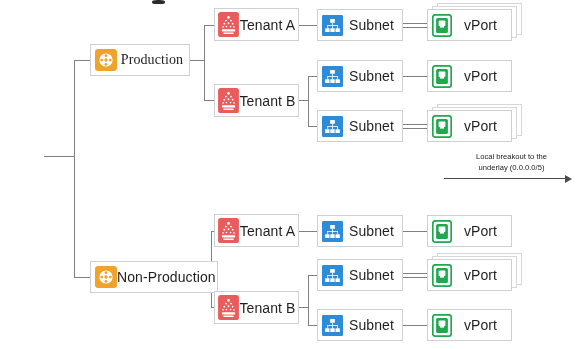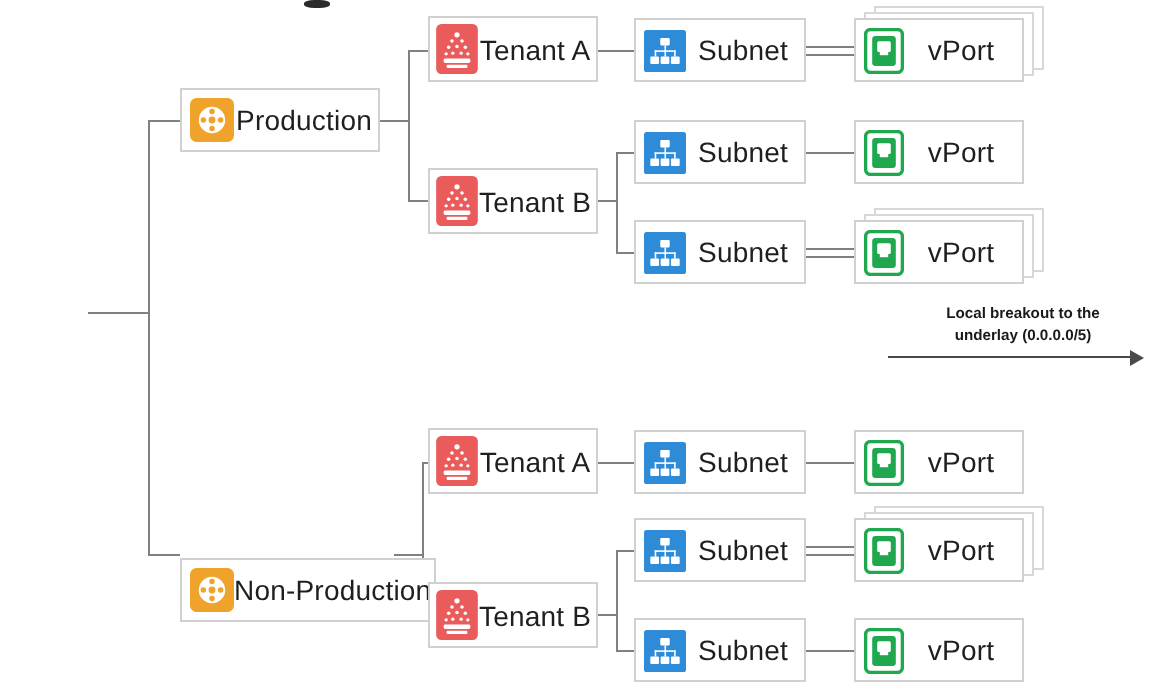--- a/index.html
+++ b/index.html
@@ -58,21 +58,20 @@
     background: #808080;
     z-index: 0;
   }
   .line.h { height: 1px; }
   .line.v { width: 1px; }
 
   
   .annot {
     position: absolute;
     z-index: 4;
-    font-weight: bold;
   }
   .annot .atext {
     font-size: 7.6px;
     color: #1a1a1a;
     text-align: center;
     line-height: 10.5px;
     white-space: nowrap;
   }
   .arrow-wrap {
     position: absolute;
@@ -142,36 +141,36 @@
   <div class="line v" style="left:308px; top:275px; height:50px;"></div>
   <div class="line h" style="left:308px; top:275px; width:9px;"></div>
   <div class="line h" style="left:308px; top:325px; width:9px;"></div>
 
   <div class="line h" style="left:403px; top:231px; width:24px;"></div>
   <div class="line h" style="left:403px; top:273px; width:24px;"></div>
   <div class="line h" style="left:403px; top:277px; width:24px;"></div>
   <div class="line h" style="left:403px; top:325px; width:24px;"></div>
 
 
-  <div class="node" style="left:90px; top:44px; width:100px; height:32px; padding-left:4px;">
+  <div class="node" style="left:90px; top:44px; width:100px; height:32px; padding-left:4px;font-family:Liberation Serif, serif;">
     <span class="icon">
       <svg width="22" height="22" viewBox="0 0 24 24">
         <rect x="0" y="0" width="24" height="24" rx="3.5" fill="#f0a32a"></rect>
         <circle cx="12" cy="12" r="7.2" fill="#ffffff"></circle>
         <circle cx="12" cy="12" r="1.9" fill="#f0a32a"></circle>
         <circle cx="12" cy="7.3" r="1.5" fill="#f0a32a"></circle>
         <circle cx="12" cy="16.7" r="1.5" fill="#f0a32a"></circle>
         <circle cx="7.3" cy="12" r="1.5" fill="#f0a32a"></circle>
         <circle cx="16.7" cy="12" r="1.5" fill="#f0a32a"></circle>
       </svg>
     </span>
     <span class="label">Production</span>
   </div>
 
-  <div class="node" style="left:90px; top:261px; width:128px; height:32px; padding-left:4px;margin-top:18px;">
+  <div class="node" style="left:90px; top:261px; width:128px; height:32px; padding-left:4px;">
     <span class="icon">
       <svg width="22" height="22" viewBox="0 0 24 24">
         <rect x="0" y="0" width="24" height="24" rx="3.5" fill="#f0a32a"></rect>
         <circle cx="12" cy="12" r="7.2" fill="#ffffff"></circle>
         <circle cx="12" cy="12" r="1.9" fill="#f0a32a"></circle>
         <circle cx="12" cy="7.3" r="1.5" fill="#f0a32a"></circle>
         <circle cx="12" cy="16.7" r="1.5" fill="#f0a32a"></circle>
         <circle cx="7.3" cy="12" r="1.5" fill="#f0a32a"></circle>
         <circle cx="16.7" cy="12" r="1.5" fill="#f0a32a"></circle>
       </svg>

